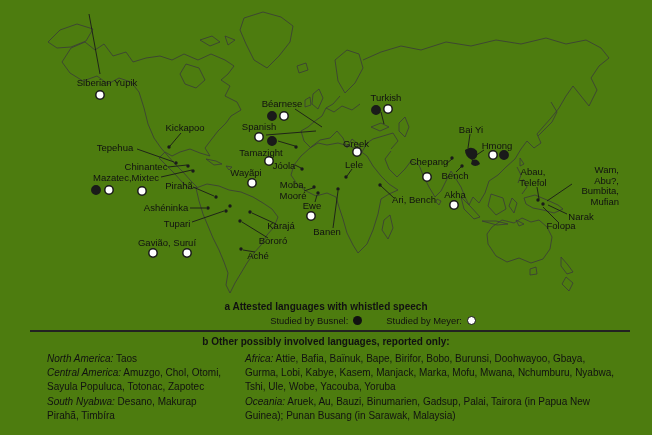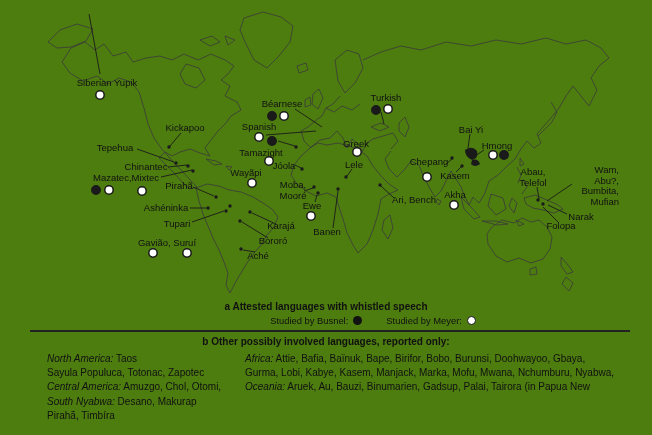--- a/index.html
+++ b/index.html
@@ -248,21 +248,21 @@
         <div class="mlabel" style="left: 471px; top: 130px;">
           <div>Bai Yi</div>
         </div>
         <div class="mlabel" style="left: 497px; top: 146px;">
           <div>Hmong</div>
         </div>
         <div class="mlabel" style="left: 429px; top: 162px;">
           <div>Chepang</div>
         </div>
         <div class="mlabel" style="left: 455px; top: 176px;">
-          <div>Kasem</div>
+          <div>Bench</div>
         </div>
         <div class="mlabel" style="left: 455px; top: 195px;">
           <div>Akha</div>
         </div>
         <div class="mlabel" style="left: 414px; top: 200px;">
           <div>Ari, Bench</div>
         </div>
         <div class="mlabel" style="left: 533px; top: 177px;">
           <div>Abau,</div>
           <div>Telefol</div>
@@ -294,25 +294,27 @@
       <span class="dot-open"></span>
     </span>
   </div>
 
   <div id="separator"></div>
 
   <div id="caption-b">b Other possibly involved languages, reported only:</div>
 
   <div id="col-left" class="col">
     <div class="bline"><i>North America:</i><span> Taos</span></div>
+    <div class="bline"><i>Central America:</i><span> Amuzgo, Chol, Otomi,</span></div>
     <div class="bline"><i></i><span>Sayula Populuca, Totonac, Zapotec</span></div>
-    <div class="bline"><i>Central America:</i><span> Amuzgo, Chol, Otomi,</span></div>
     <div class="bline"><i>South Nyabwa:</i><span> Desano, Makurap</span></div>
     <div class="bline"><i></i><span>Pirahã, Timbíra</span></div>
   </div>
 
   <div id="col-right" class="col">
     <div class="bline"><i>Africa:</i><span> Attie, Bafia, Baïnuk, Bape, Birifor, Bobo, Burunsi, Doohwayoo, Gbaya,</span></div>
     <div class="bline"><i></i><span>Gurma, Lobi, Kabye, Kasem, Manjack, Marka, Mofu, Mwana, Nchumburu, Nyabwa,</span></div>
+    <div class="bline"><i></i><span>Tshi, Ule, Wobe, Yacouba, Yoruba</span></div>
     <div class="bline"><i>Oceania:</i><span> Aruek, Au, Bauzi, Binumarien, Gadsup, Palai, Tairora (in Papua New</span></div>
+    <div class="bline"><i></i><span>Guinea); Punan Busang (in Sarawak, Malaysia)</span></div>
   </div>
 
 </div>
 
 </body></html>

